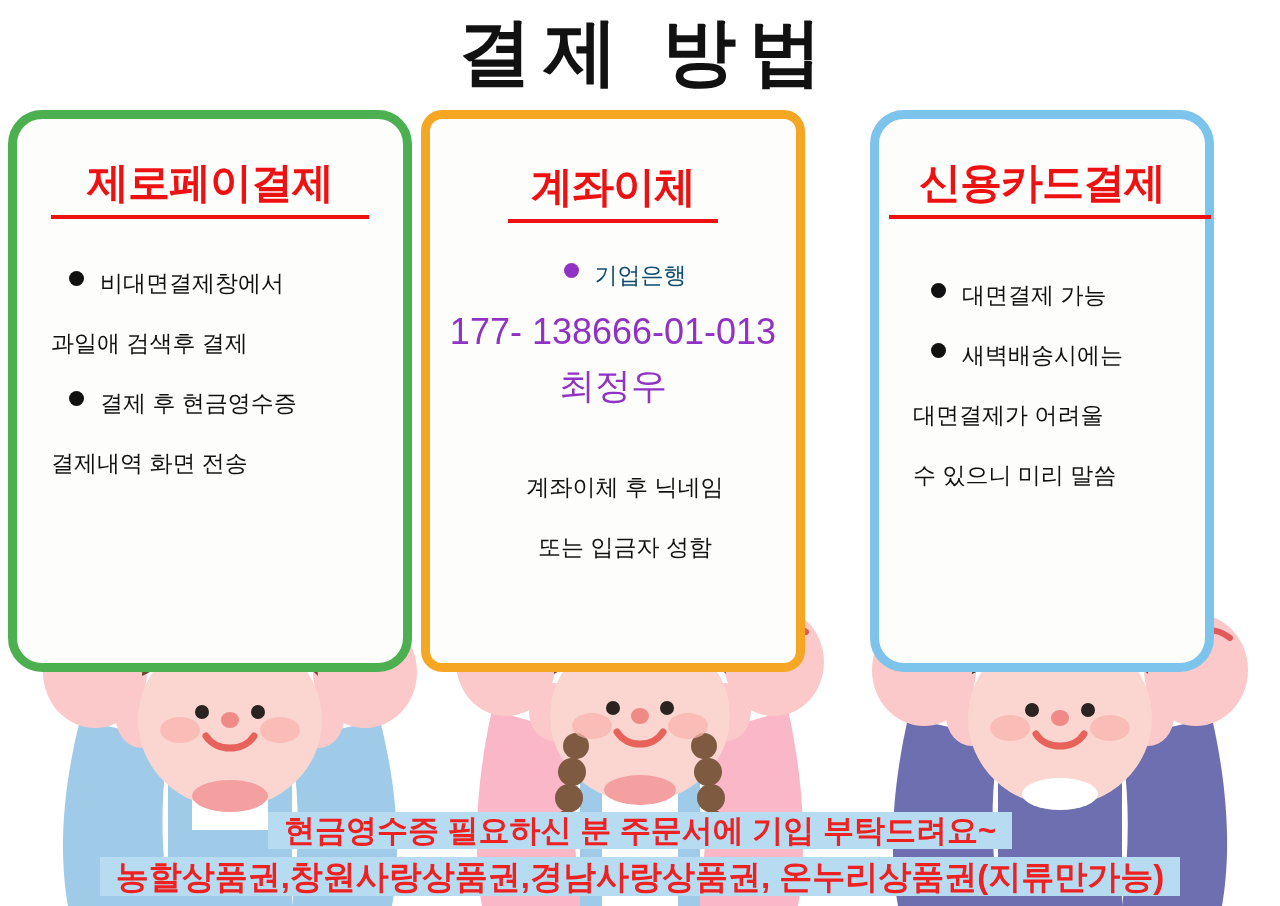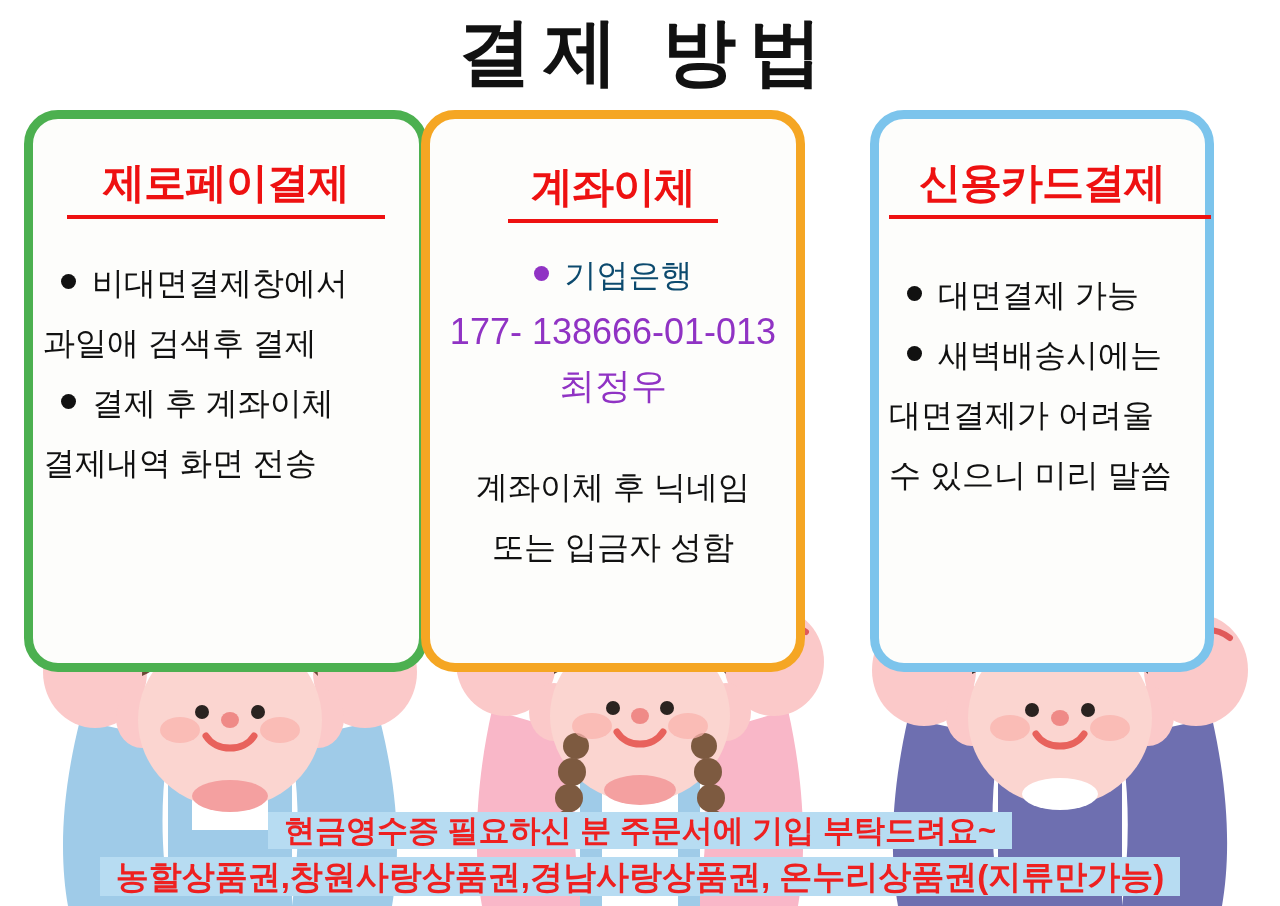--- a/index.html
+++ b/index.html
@@ -69,22 +69,22 @@
   .card {
     position: absolute;
     top: 0;
     height: 562px;
     background: #fdfdfb;
     border-radius: 34px;
     border: 9px solid #4cb050;
     box-sizing: border-box;
     padding: 14px 10px 0 10px;
   }
-  .card.c1 { left: 24px;   width: 404px; border-color: #4cb050; }
-  .card.c2 { left: 421px; width: 384px; border-color: #f5a623; }
+  .card.c1 { left: 8px;   width: 404px; border-color: #4cb050; }
+  .card.c2 { left: 421px; width: 384px; border-color: #f5a623; border-radius: 21px; }
   .card.c3 { left: 870px; width: 344px; border-color: #7cc4ec; }
 
   .card-title {
     text-align: center;
     font-size: 42px;
     line-height: 56px;
     font-weight: bold;
     color: #ee1111;
     margin: 22px 0 4px 0;
     letter-spacing: -1px;
@@ -97,24 +97,25 @@
   }
   .card.c1 .title-rule { width: 318px; }
   .card.c2 .title-rule { width: 210px; }
   .card.c3 .title-rule { width: 322px; }
 
   .body-block { margin-top: 34px; }
   .card.c2 .body-block { margin-top: 22px; }
   .card.c3 .body-block { margin-top: 46px; }
 
   .line {
-    font-size: 32px;
+    font-size: 23px;
     line-height: 60px;
     color: #111111;
     white-space: nowrap;
+    margin-left: 24px;
   }
   .line.center { text-align: center; }
   .line.indent { padding-left: 18px; }
   .line.purple { color: #0c4a6e; }
   .bullet {
     display: inline-block;
     width: 15px;
     height: 15px;
     border-radius: 50%;
     background: #111111;
@@ -242,21 +243,21 @@
   </div>
 
   <div class="cards">
 
     <div class="card c1">
       <div class="card-title">제로페이결제</div>
       <div class="title-rule"></div>
       <div class="body-block">
         <div class="line indent"><span class="bullet"></span><span>비대면결제창에서</span></div>
         <div class="line"><span>과일애 검색후 결제</span></div>
-        <div class="line indent"><span class="bullet"></span><span>결제 후 계좌이체</span></div>
+        <div class="line indent"><span class="bullet"></span><span>결제 후 현금영수증</span></div>
         <div class="line"><span>결제내역 화면 전송</span></div>
       </div>
     </div>
 
     <div class="card c2">
       <div class="card-title">계좌이체</div>
       <div class="title-rule"></div>
       <div class="body-block">
         <div class="line center purple"><span class="bullet purple-dot"></span><span>기업은행</span></div>
         <div class="acct">177- 138666-01-013</div>

